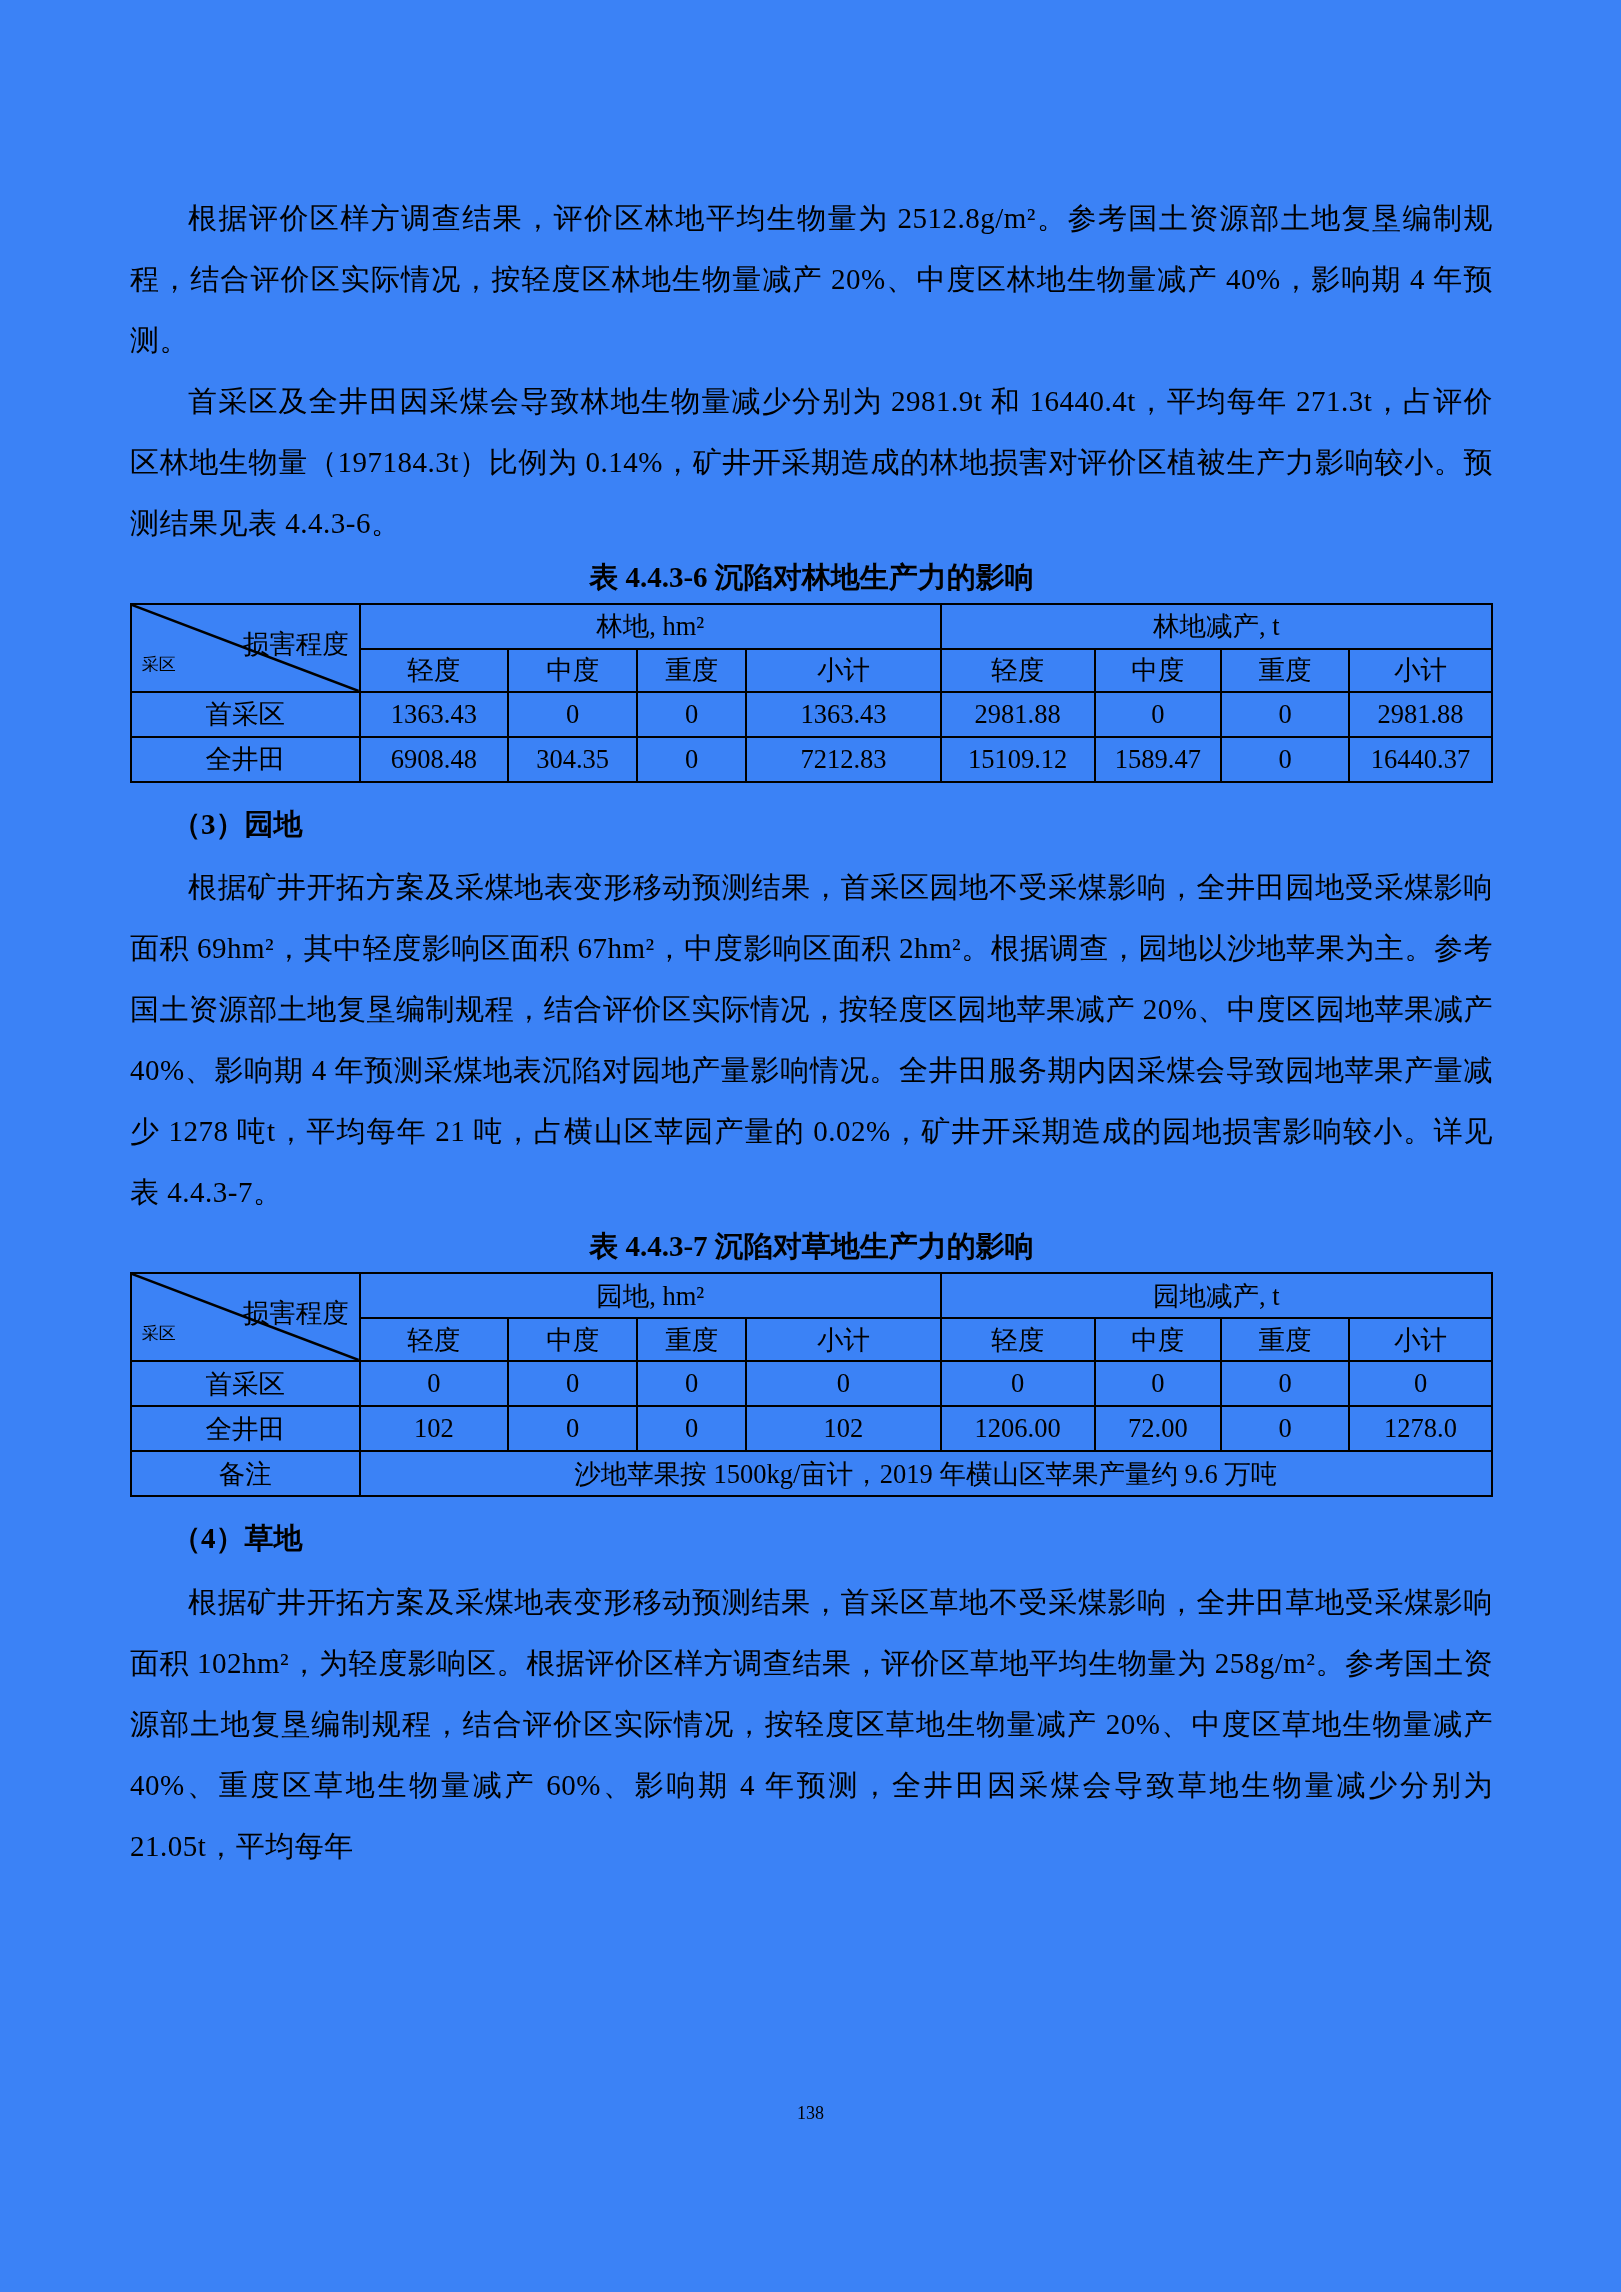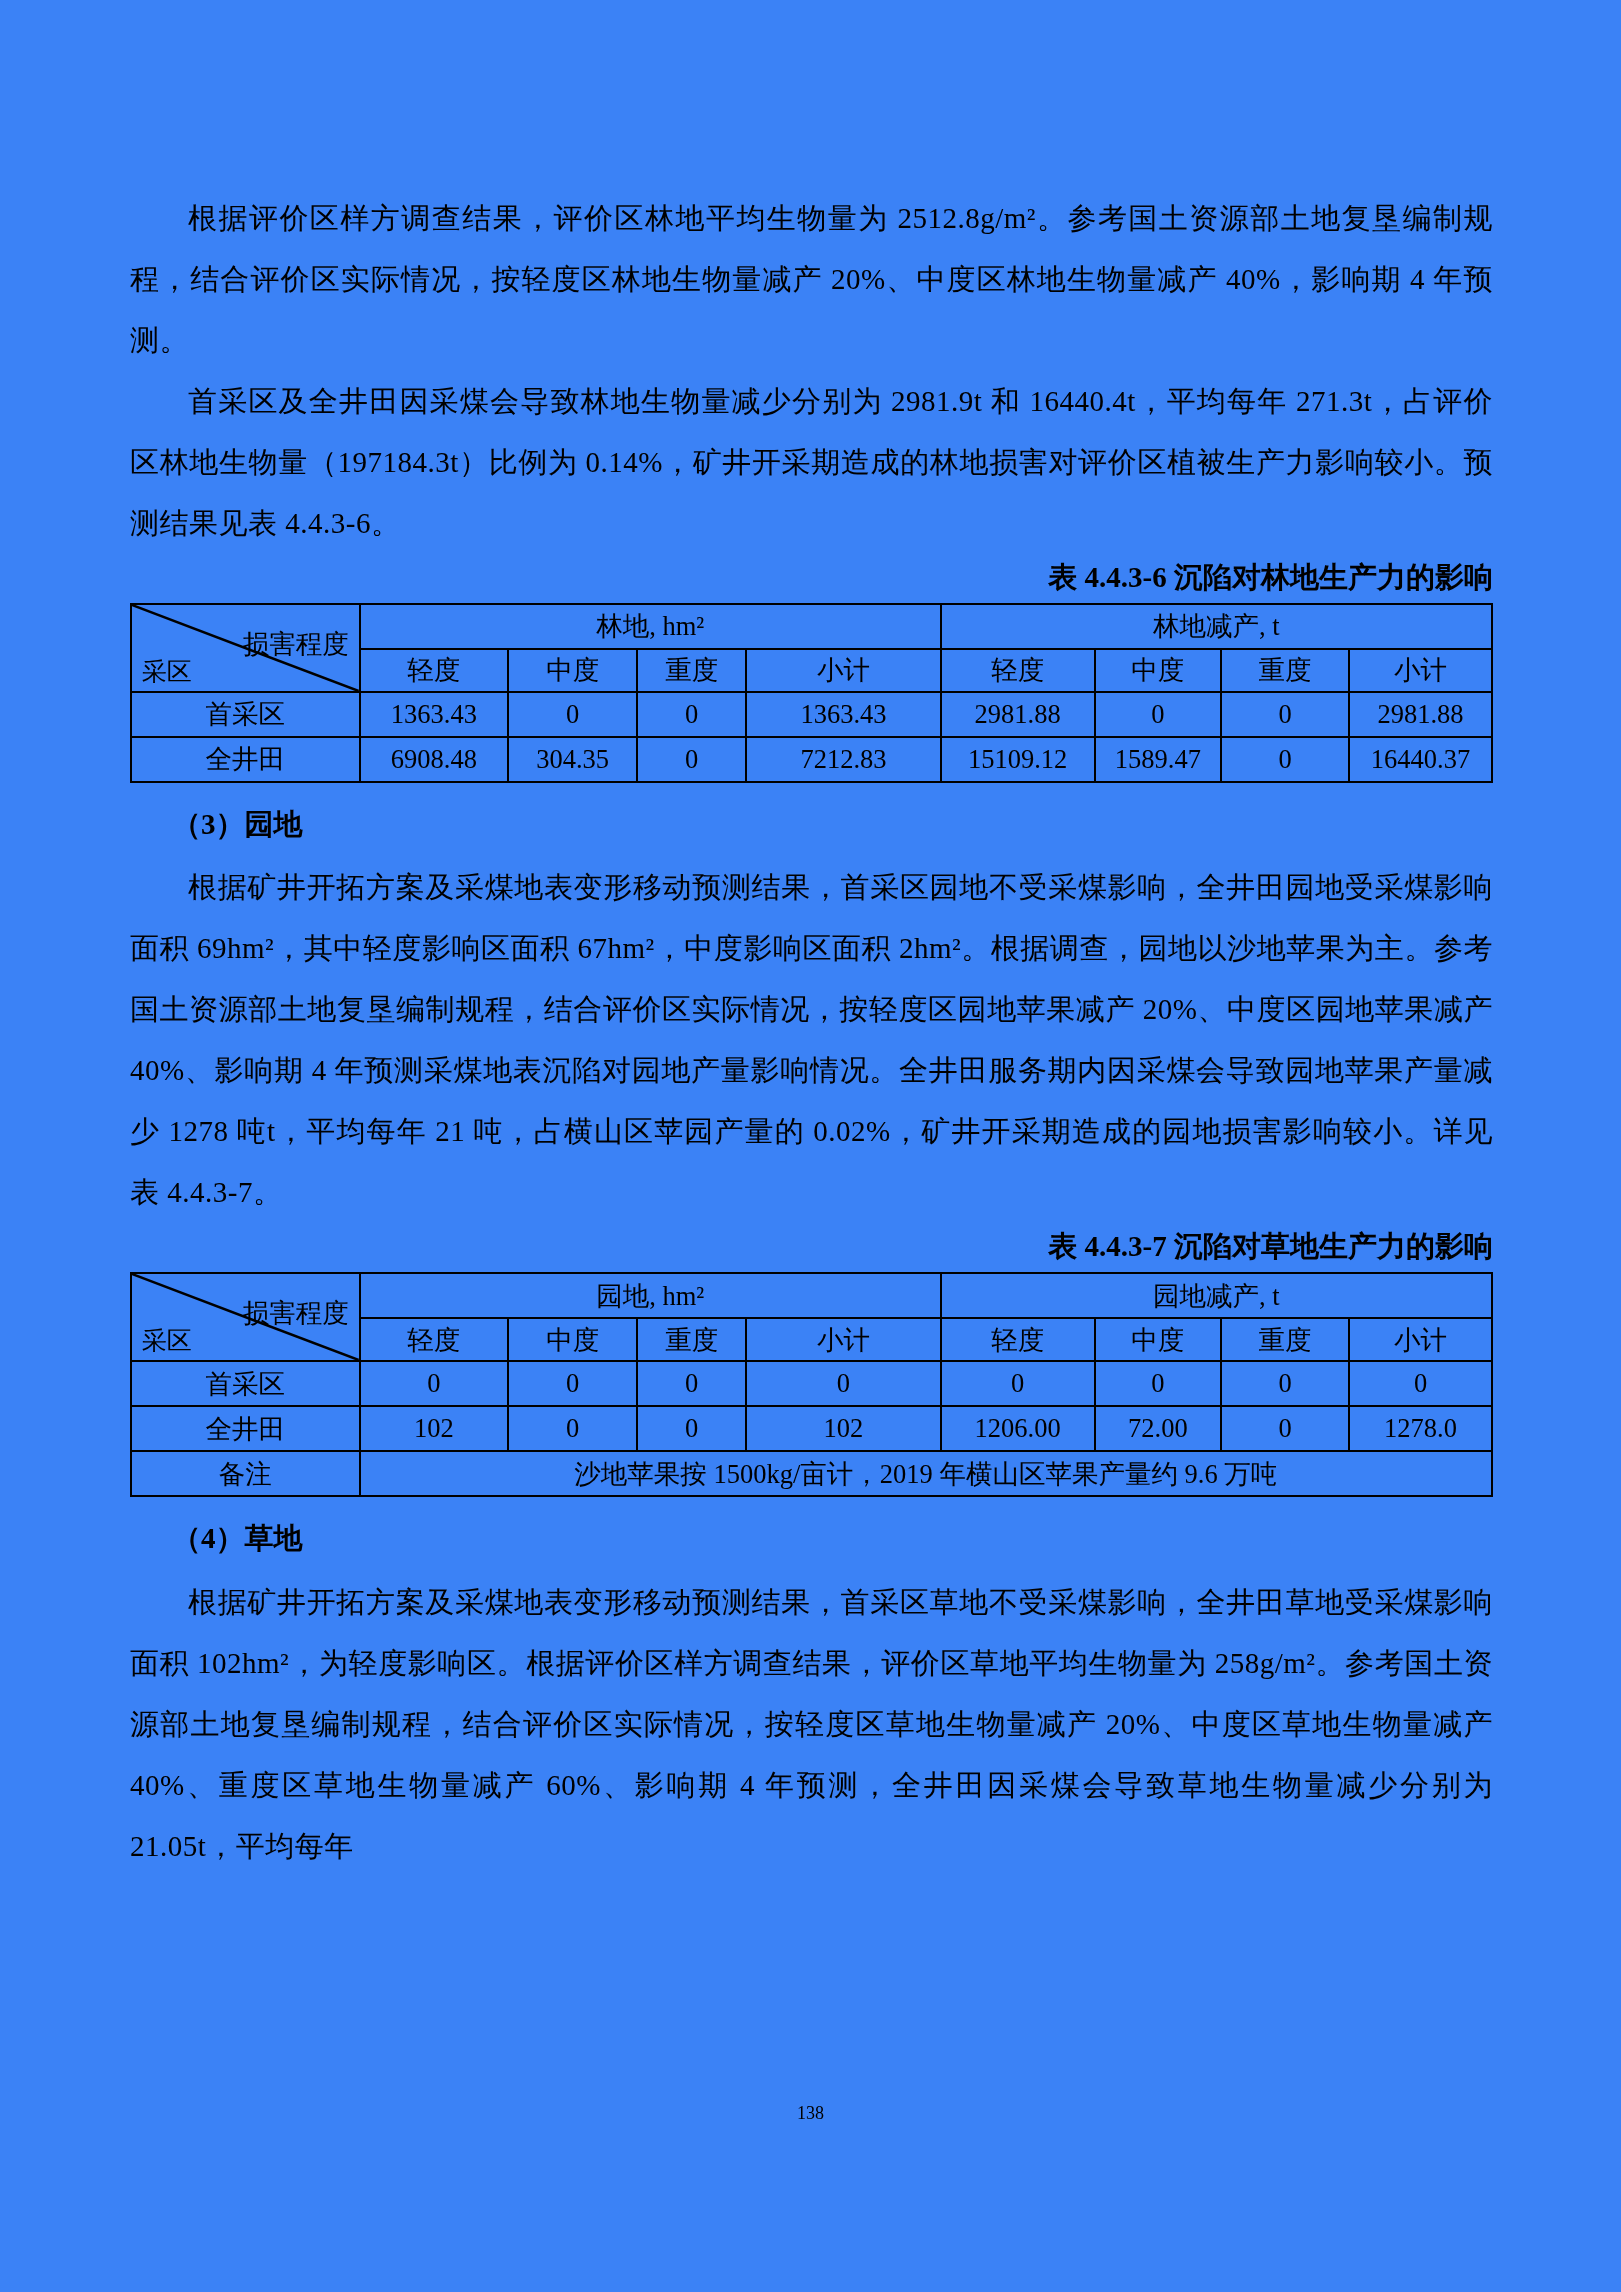--- a/index.html
+++ b/index.html
@@ -24,21 +24,21 @@
     line-height: 61px;
     text-align: justify;
     text-justify: inter-character;
     text-indent: 2em;
     letter-spacing: 0.5px;
   }
   .tbl-title {
     margin: 2px 0 3.9px 0;
     font-size: 29px;
     font-weight: bold;
-    text-align: right;
+    text-align: center;
     line-height: 43px;
   }
   .sec-heading {
     margin: 13.7px 0 5.9px 0;
     font-size: 29px;
     font-weight: bold;
     line-height: 55px;
     text-indent: 1.45em;
   }
   table.data {
@@ -71,22 +71,22 @@
     width: 100%; height: 100%;
     display: block;
   }
   .corner-top {
     position: absolute;
     top: 21px; right: 9.8px;
     font-size: 26.5px;
   }
   .corner-bottom {
     position: absolute;
-    bottom: 3px; left: 9.8px;
-    font-size: 25px;
+    bottom: 15px; left: 9.8px;
+    font-size: 17px;
   }
   td.note-text { text-align: left; padding-left: 11.8px; }
   .footer {
     position: absolute;
     top: 2103px;
     left: 0;
     width: 100%;
     text-align: center;
     font-size: 18px;
   }

